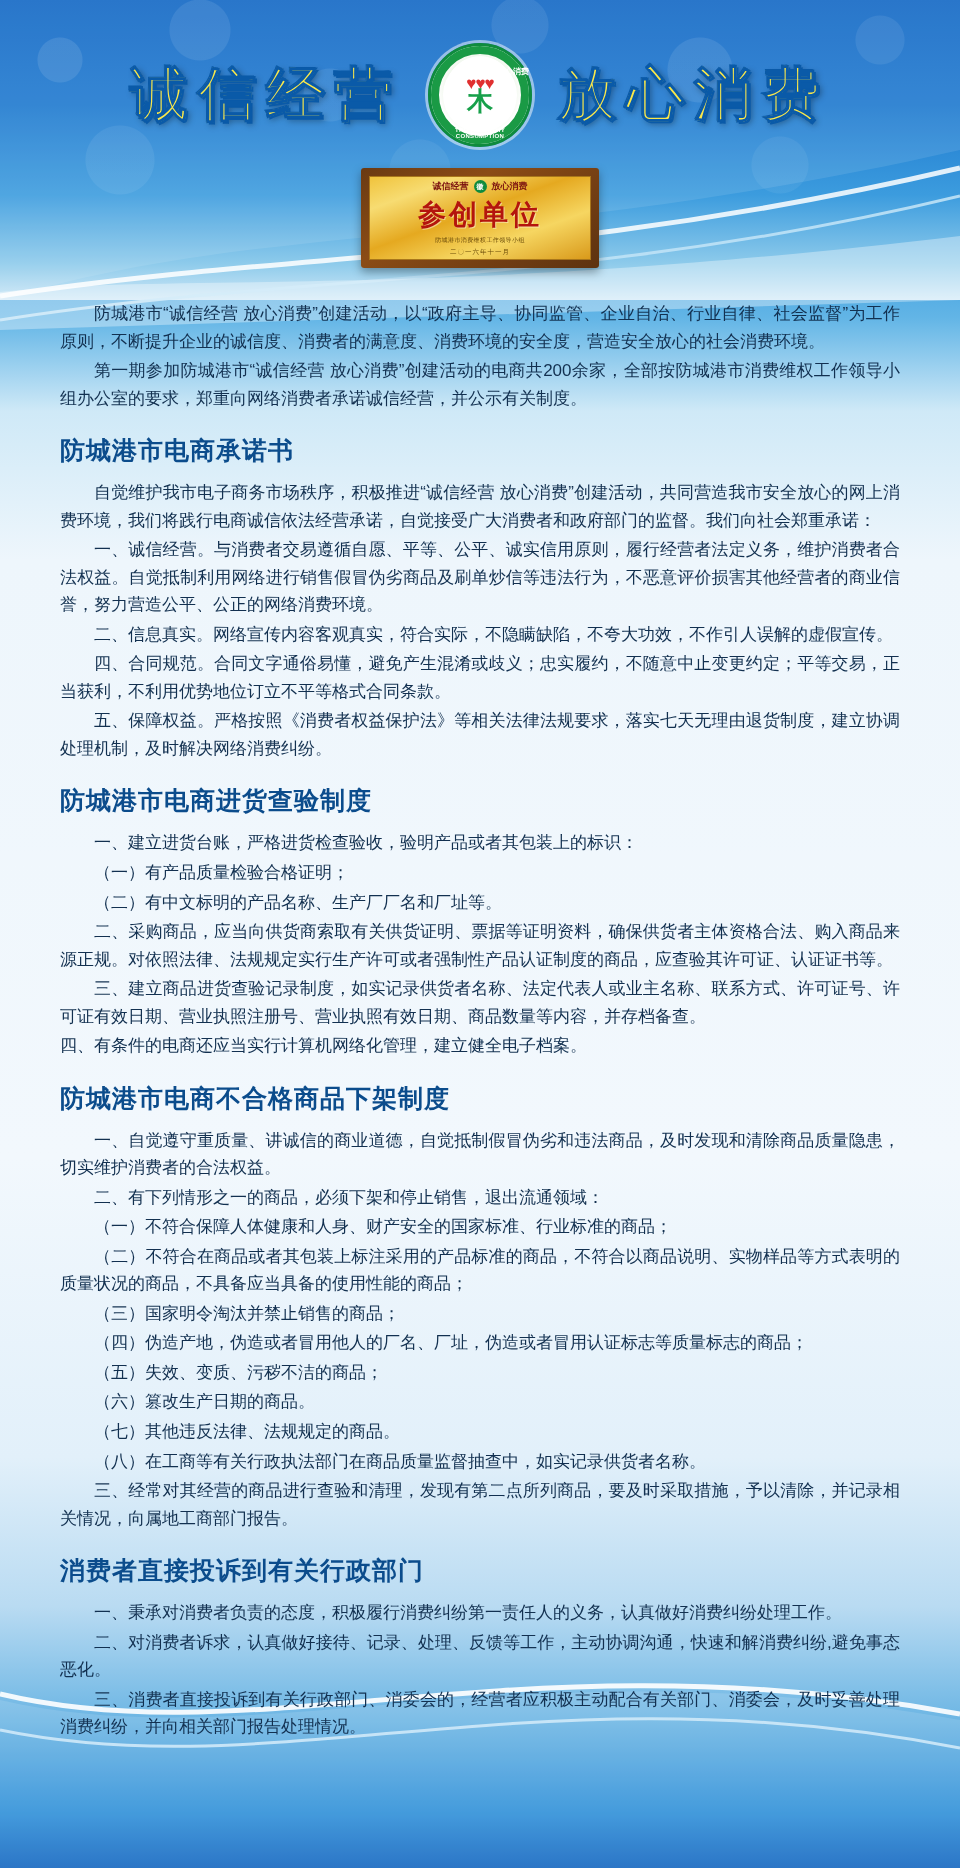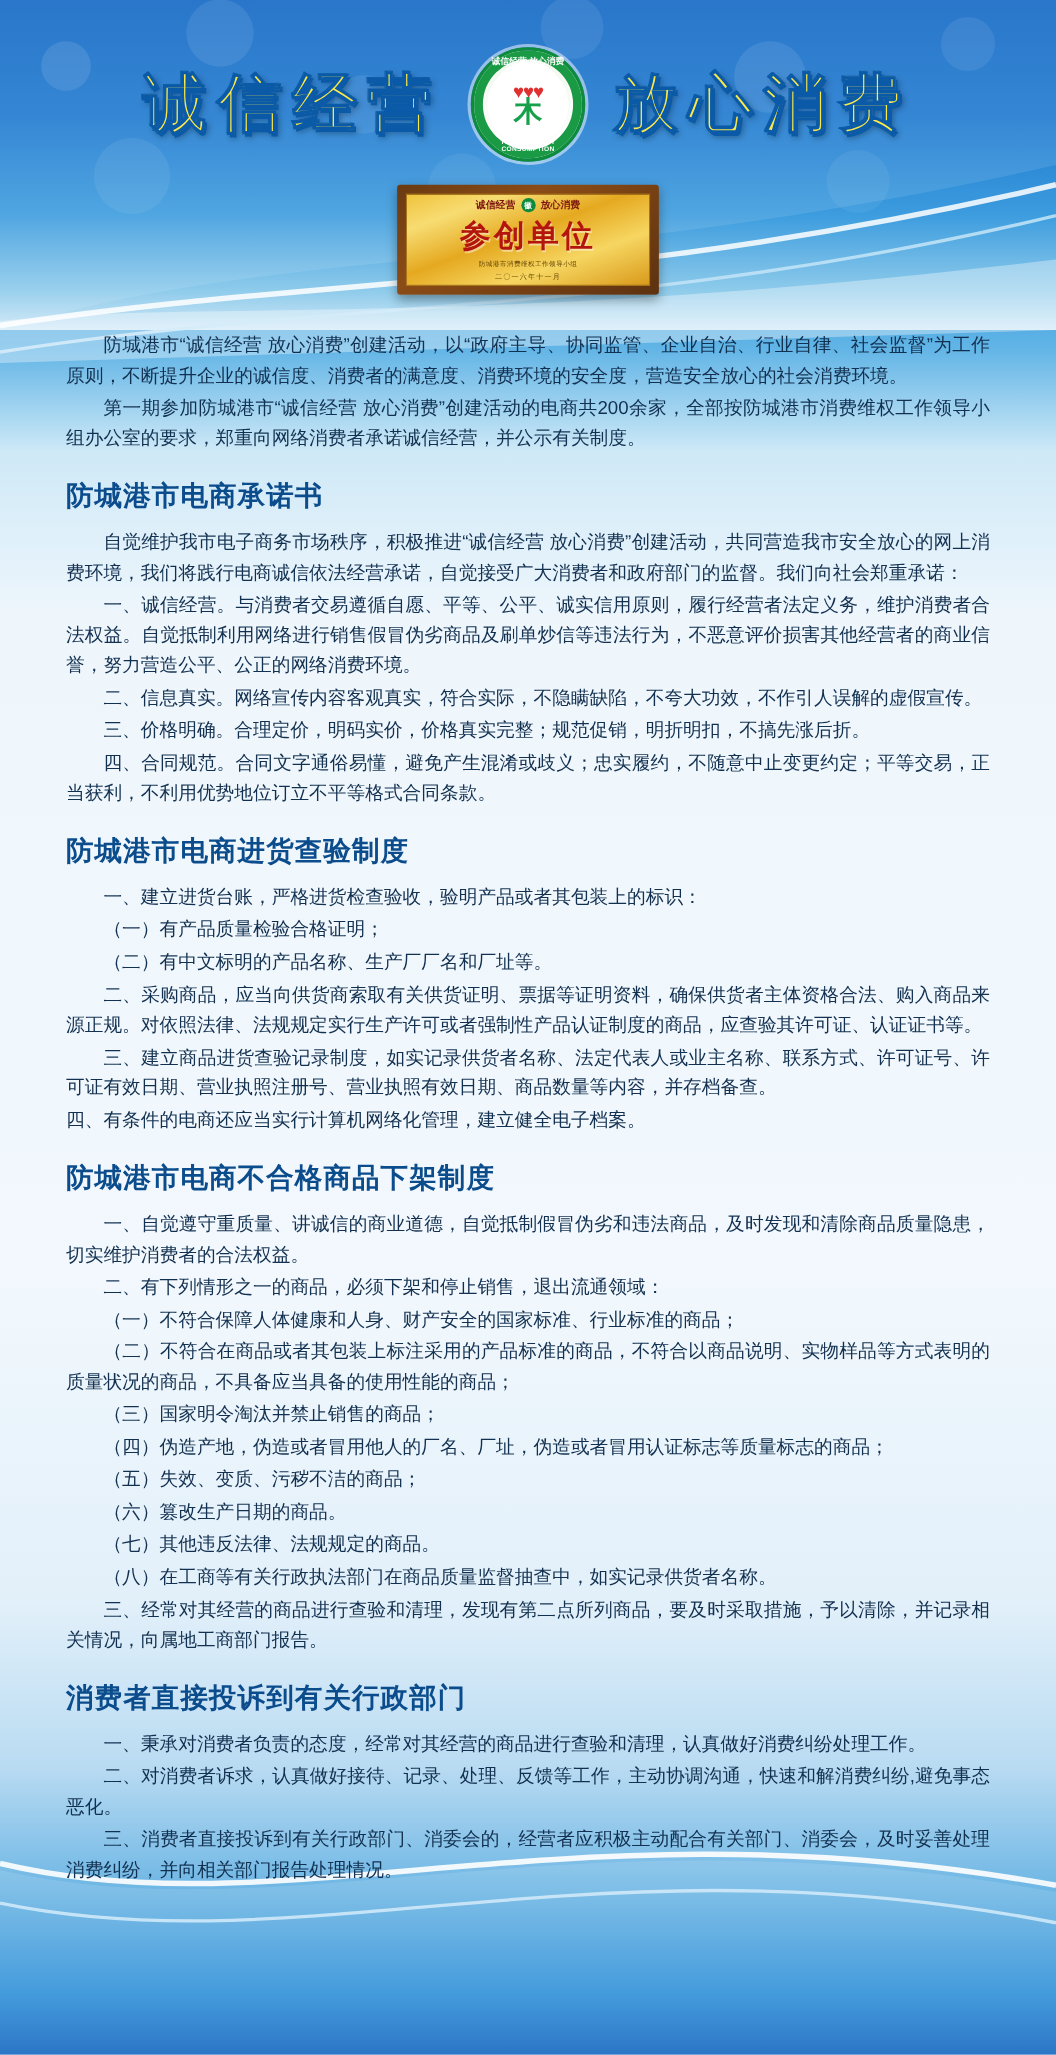--- a/index.html
+++ b/index.html
@@ -71,22 +71,22 @@
     flex-direction: column;
     z-index: 2;
   }
   .hlogo .hearts {
     font-size: 17px; color: #e03030; line-height: 12px; letter-spacing: -1px;
   }
   .hlogo .leaf {
     font-size: 26px; color: #17a04a; font-weight: bold; line-height: 22px;
   }
   .hlogo .cn {
-    position: absolute; top: 4px; left: 0; width: 100%;
-    text-align: center; font-size: 8px; color: #ffffff; font-weight: bold;
+    position: absolute; top: 20px; left: 0; width: 100%;
+    text-align: right; font-size: 8px; color: #ffffff; font-weight: bold;
     z-index: 3;
   }
   .hlogo .en {
     position: absolute; bottom: 5px; left: 0; width: 100%;
     text-align: center; font-size: 6px; color: #ffffff; font-weight: bold;
     letter-spacing: .3px; z-index: 3;
   }
 
   
   .plaque-wrap {
@@ -208,22 +208,22 @@
     <div class="block">
       <p class="body">防城港市“诚信经营 放心消费”创建活动，以“政府主导、协同监管、企业自治、行业自律、社会监督”为工作原则，不断提升企业的诚信度、消费者的满意度、消费环境的安全度，营造安全放心的社会消费环境。</p>
       <p class="body">第一期参加防城港市“诚信经营 放心消费”创建活动的电商共200余家，全部按防城港市消费维权工作领导小组办公室的要求，郑重向网络消费者承诺诚信经营，并公示有关制度。</p>
     </div>
 
     <h2 class="section">防城港市电商承诺书</h2>
     <div class="block">
       <p class="body">自觉维护我市电子商务市场秩序，积极推进“诚信经营 放心消费”创建活动，共同营造我市安全放心的网上消费环境，我们将践行电商诚信依法经营承诺，自觉接受广大消费者和政府部门的监督。我们向社会郑重承诺：</p>
       <p class="body">一、诚信经营。与消费者交易遵循自愿、平等、公平、诚实信用原则，履行经营者法定义务，维护消费者合法权益。自觉抵制利用网络进行销售假冒伪劣商品及刷单炒信等违法行为，不恶意评价损害其他经营者的商业信誉，努力营造公平、公正的网络消费环境。</p>
       <p class="body">二、信息真实。网络宣传内容客观真实，符合实际，不隐瞒缺陷，不夸大功效，不作引人误解的虚假宣传。</p>
-      <p class="body">三、价格明确。合理定价，明码实价，价格真实完整；规范促销，明折明扣，不搞先涨后折。</p>
       <p class="body">四、合同规范。合同文字通俗易懂，避免产生混淆或歧义；忠实履约，不随意中止变更约定；平等交易，正当获利，不利用优势地位订立不平等格式合同条款。</p>
+      <p class="body">五、保障权益。严格按照《消费者权益保护法》等相关法律法规要求，落实七天无理由退货制度，建立协调处理机制，及时解决网络消费纠纷。</p>
     </div>
 
     <h2 class="section">防城港市电商进货查验制度</h2>
     <div class="block">
       <p class="body">一、建立进货台账，严格进货检查验收，验明产品或者其包装上的标识：</p>
       <p class="body">（一）有产品质量检验合格证明；</p>
       <p class="body">（二）有中文标明的产品名称、生产厂厂名和厂址等。</p>
       <p class="body">二、采购商品，应当向供货商索取有关供货证明、票据等证明资料，确保供货者主体资格合法、购入商品来源正规。对依照法律、法规规定实行生产许可或者强制性产品认证制度的商品，应查验其许可证、认证证书等。</p>
       <p class="body">三、建立商品进货查验记录制度，如实记录供货者名称、法定代表人或业主名称、联系方式、许可证号、许可证有效日期、营业执照注册号、营业执照有效日期、商品数量等内容，并存档备查。</p>
       <p class="body noindent">四、有条件的电商还应当实行计算机网络化管理，建立健全电子档案。</p>
@@ -239,19 +239,19 @@
       <p class="body">（四）伪造产地，伪造或者冒用他人的厂名、厂址，伪造或者冒用认证标志等质量标志的商品；</p>
       <p class="body">（五）失效、变质、污秽不洁的商品；</p>
       <p class="body">（六）篡改生产日期的商品。</p>
       <p class="body">（七）其他违反法律、法规规定的商品。</p>
       <p class="body">（八）在工商等有关行政执法部门在商品质量监督抽查中，如实记录供货者名称。</p>
       <p class="body">三、经常对其经营的商品进行查验和清理，发现有第二点所列商品，要及时采取措施，予以清除，并记录相关情况，向属地工商部门报告。</p>
     </div>
 
     <h2 class="section">消费者直接投诉到有关行政部门</h2>
     <div class="block">
-      <p class="body">一、秉承对消费者负责的态度，经常对其经营的商品进行查验和清理，认真做好消费纠纷处理工作。</p>
+      <p class="body">一、秉承对消费者负责的态度，积极履行消费纠纷第一责任人的义务，认真做好消费纠纷处理工作。</p>
       <p class="body">二、对消费者诉求，认真做好接待、记录、处理、反馈等工作，主动协调沟通，快速和解消费纠纷,避免事态恶化。</p>
       <p class="body">三、消费者直接投诉到有关行政部门、消委会的，经营者应积极主动配合有关部门、消委会，及时妥善处理消费纠纷，并向相关部门报告处理情况。</p>
     </div>
 
   </div>
 </div>
 
 </body></html>

